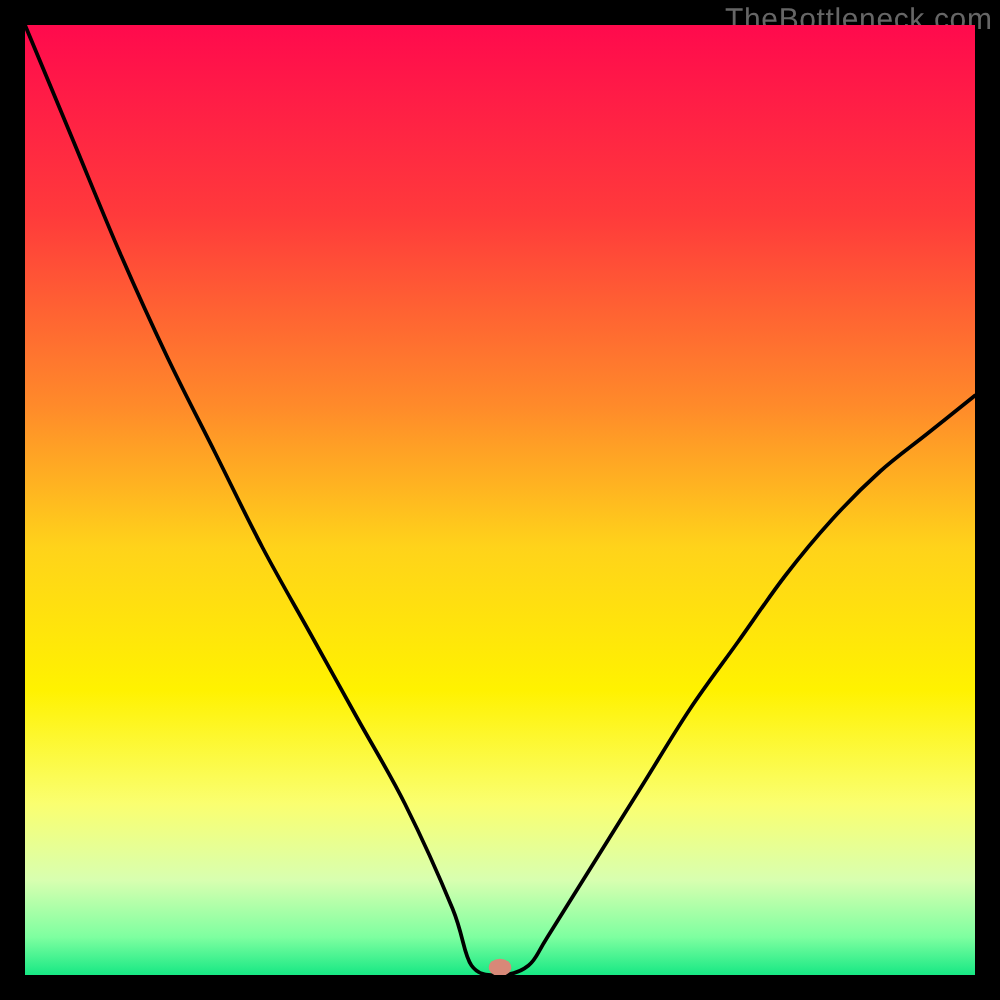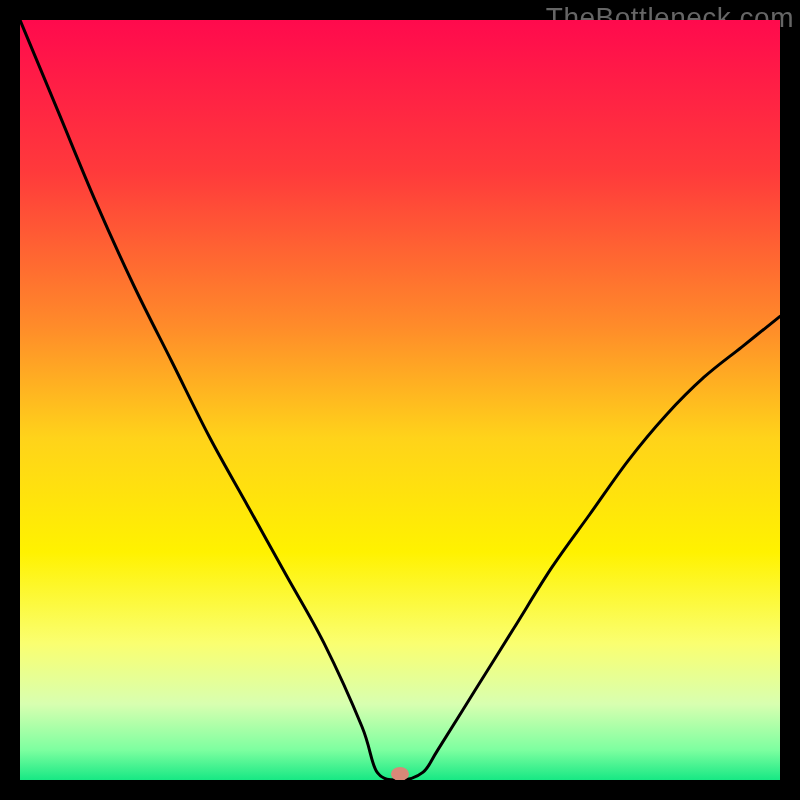--- a/index.html
+++ b/index.html
@@ -25,21 +25,21 @@
     height: 760px;
   }
   svg {
     display: block;
   }
   .watermark {
     position: absolute;
     top: 2px;
     right: 6px;
     color: #666666;
-    font-size: 28px;
+    font-size: 24px;
     font-weight: 500;
     letter-spacing: 0.5px;
     user-select: none;
   }
 </style>
 </head>
 <body>
 
 <div class="chart-wrap">
   <div class="watermark">TheBottleneck.com</div>

